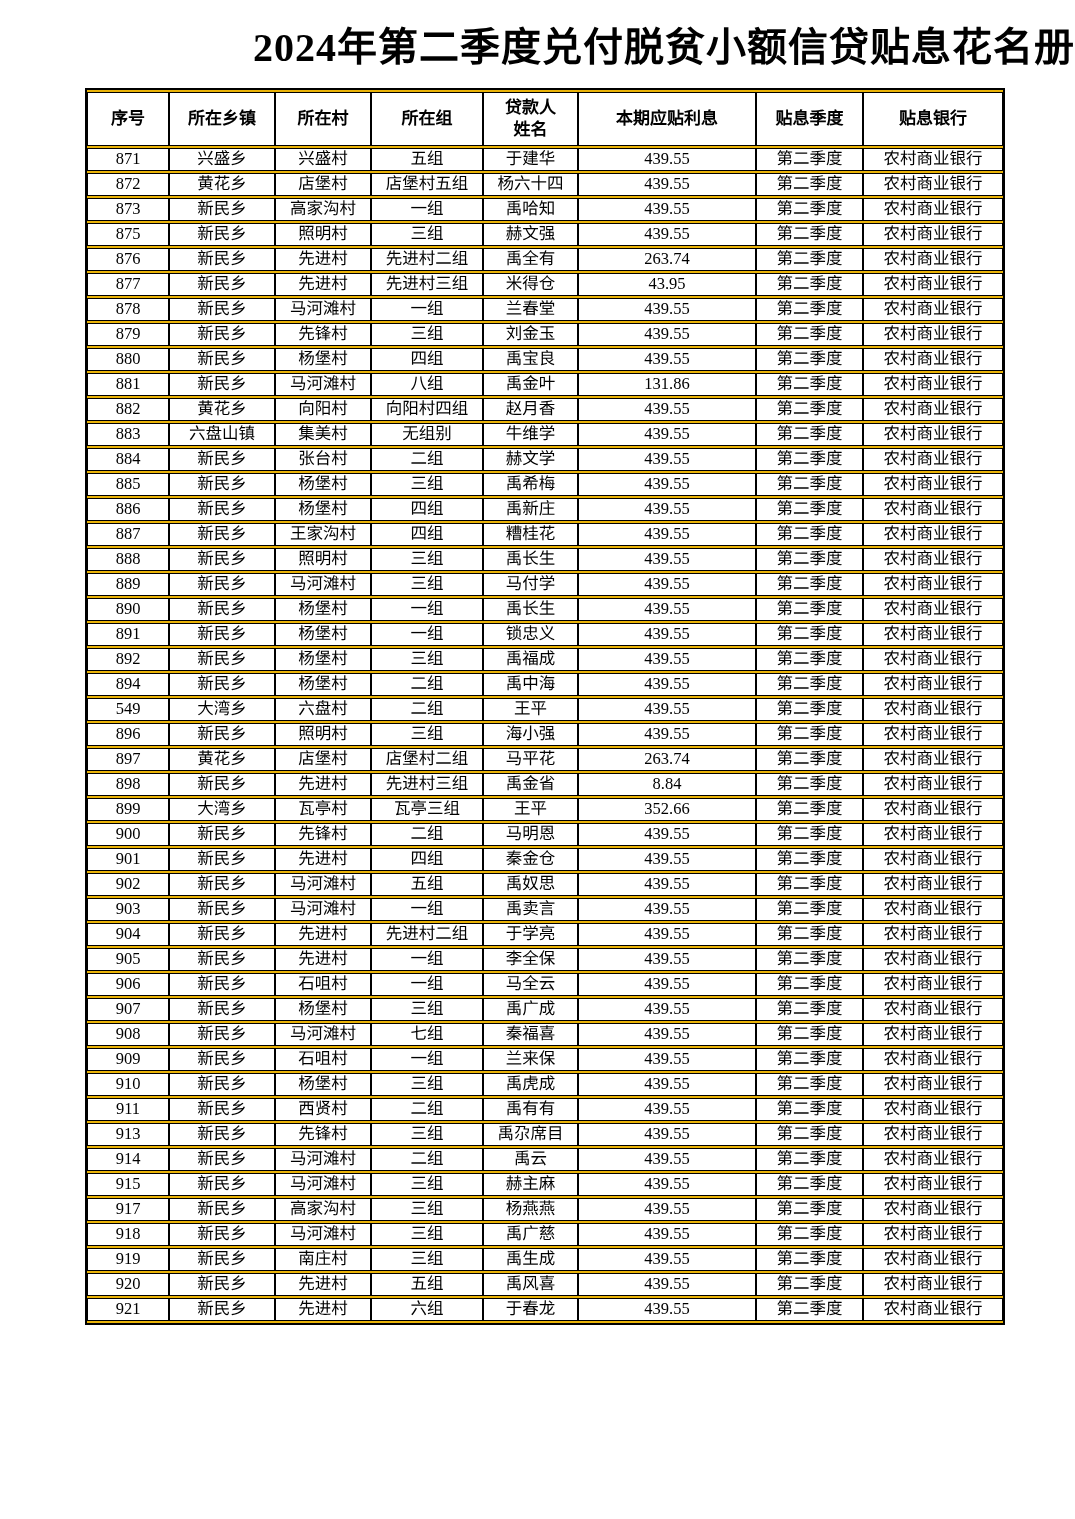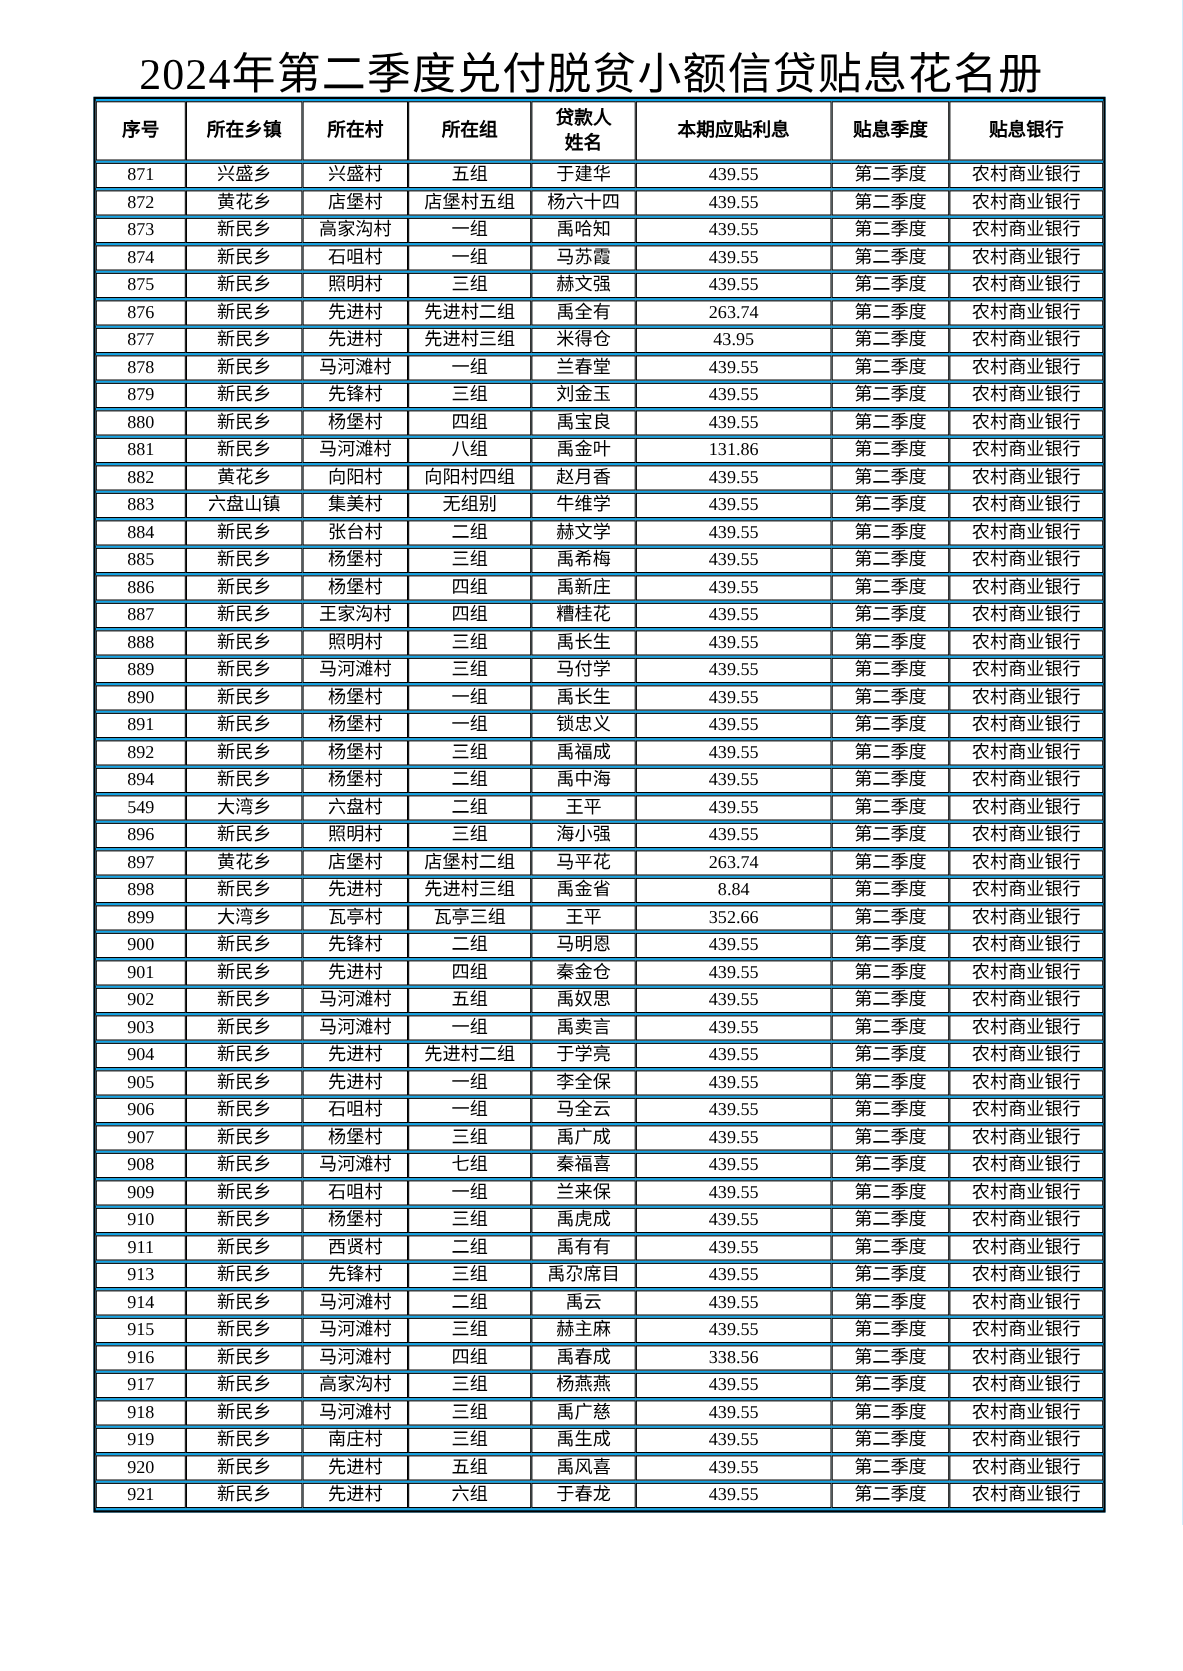--- a/index.html
+++ b/index.html
@@ -11,42 +11,42 @@
   .page {
     position: relative;
     width: 1075px;
     height: 1519px;
     background: #ffffff;
     font-family: "Liberation Serif", "DejaVu Serif", serif;
     overflow: hidden;
   }
   .doc-title {
     position: absolute;
-    top: 35px;
+    top: 15px;
     left: 0;
     width: 100%;
     margin: 0;
-    text-align: center;
+    text-align: right;
     font-size: 40px;
-    font-weight: 400;
+    font-weight: 700;
     letter-spacing: 1px;
     font-family: "Liberation Serif", "DejaVu Serif", serif;
     color: #000000;
     white-space: nowrap;
   }
   table.roster {
     position: absolute;
     top: 88px;
     left: 85px;
     width: 918px;
     table-layout: fixed;
     border-collapse: separate;
     border-spacing: 0 2px;
     border: 2px solid #000000;
-    background: #0ea5e9;
+    background: #eab308;
   }
   table.roster th,
   table.roster td {
     border: 1px solid #000000;
     text-align: center;
     vertical-align: middle;
     padding: 0 2px;
     overflow: hidden;
     background: #ffffff;
   }
@@ -131,30 +131,20 @@
       <td>873</td>
       <td>新民乡</td>
       <td>高家沟村</td>
       <td>一组</td>
       <td>禹哈知</td>
       <td>439.55</td>
       <td>第二季度</td>
       <td>农村商业银行</td>
     </tr>
         <tr>
-      <td>874</td>
-      <td>新民乡</td>
-      <td>石咀村</td>
-      <td>一组</td>
-      <td>马苏霞</td>
-      <td>439.55</td>
-      <td>第二季度</td>
-      <td>农村商业银行</td>
-    </tr>
-        <tr>
       <td>875</td>
       <td>新民乡</td>
       <td>照明村</td>
       <td>三组</td>
       <td>赫文强</td>
       <td>439.55</td>
       <td>第二季度</td>
       <td>农村商业银行</td>
     </tr>
         <tr>
@@ -531,30 +521,20 @@
       <td>915</td>
       <td>新民乡</td>
       <td>马河滩村</td>
       <td>三组</td>
       <td>赫主麻</td>
       <td>439.55</td>
       <td>第二季度</td>
       <td>农村商业银行</td>
     </tr>
         <tr>
-      <td>916</td>
-      <td>新民乡</td>
-      <td>马河滩村</td>
-      <td>四组</td>
-      <td>禹春成</td>
-      <td>338.56</td>
-      <td>第二季度</td>
-      <td>农村商业银行</td>
-    </tr>
-        <tr>
       <td>917</td>
       <td>新民乡</td>
       <td>高家沟村</td>
       <td>三组</td>
       <td>杨燕燕</td>
       <td>439.55</td>
       <td>第二季度</td>
       <td>农村商业银行</td>
     </tr>
         <tr>

